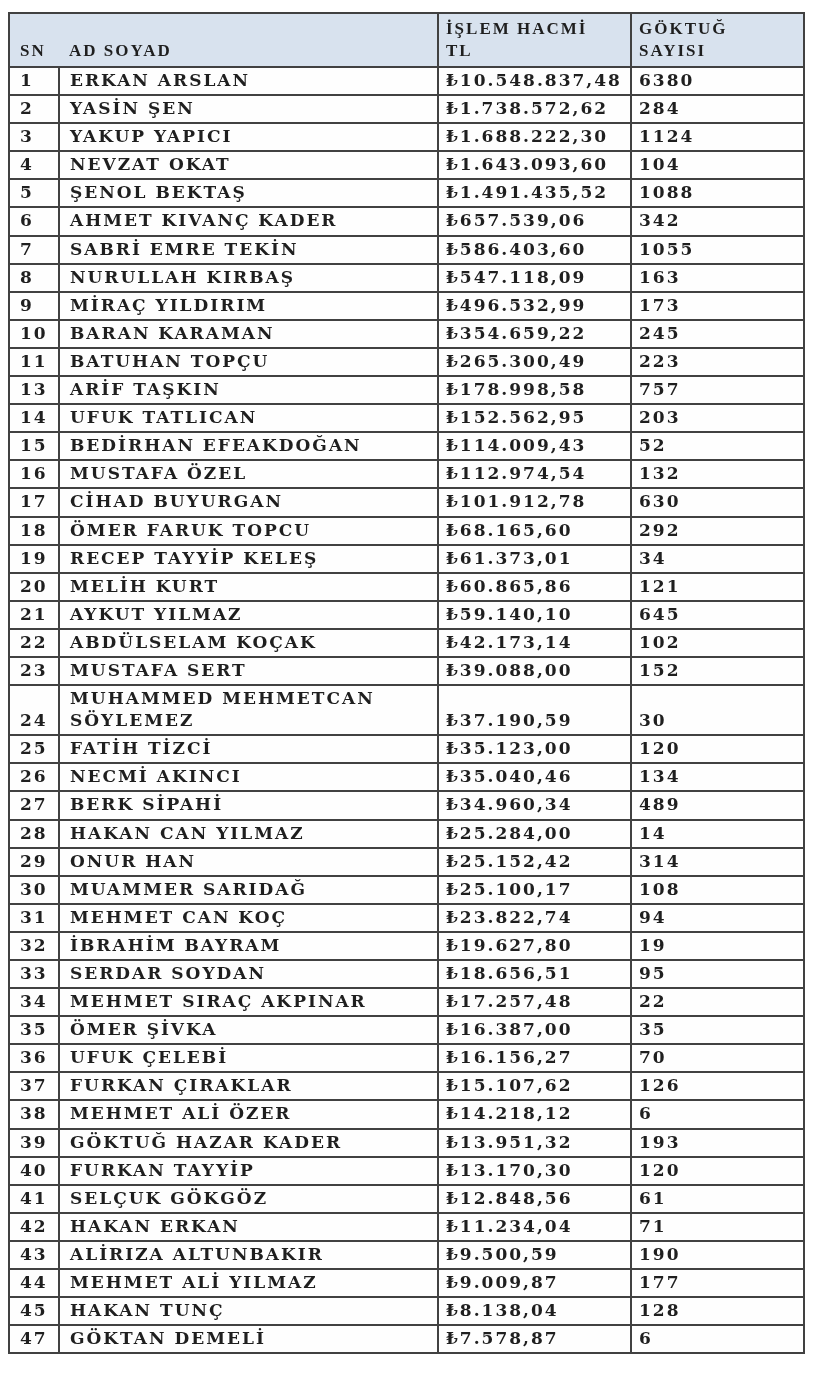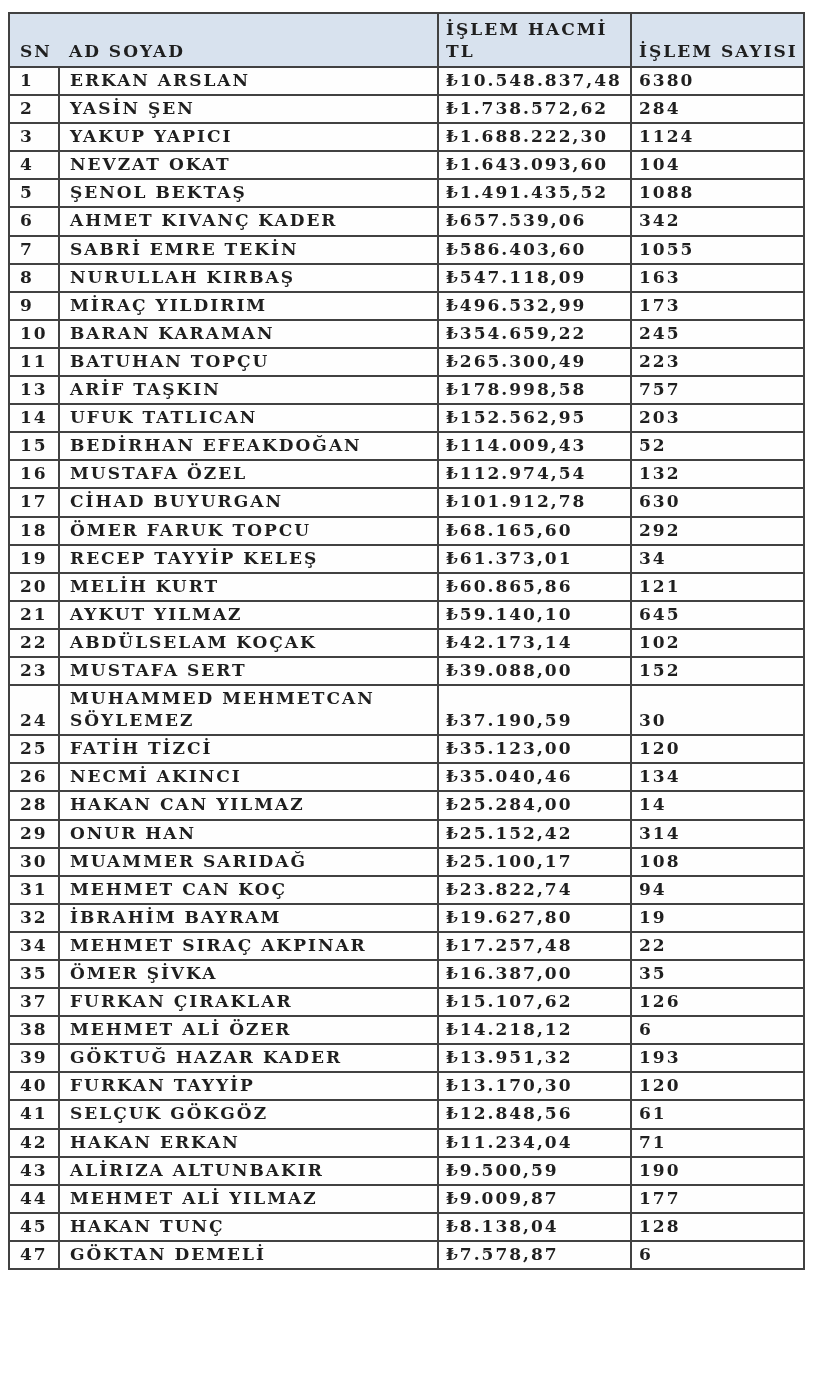--- a/index.html
+++ b/index.html
@@ -33,20 +33,21 @@
     font-size: 17px;
     letter-spacing: 2px;
     line-height: 1.3;
     white-space: pre-line;
     overflow: hidden;
   }
   .tbl th {
     background: #d8e2ee;
     height: 46px;
     padding: 2px 4px 4px 10px;
+    font-family: Liberation Serif, serif;
   }
   .tbl td {
     background: #fefefe;
     height: 20px;
     padding: 1px 4px 3px 10px;
   }
   td.c-vol, td.c-cnt, th.c-vol, th.c-cnt { padding-left: 7px; }
   th.c-sn  { border-right: none; }
   th.c-name{ border-left: none; margin-top: 48px; }
 </style>
@@ -60,21 +61,21 @@
       <col style="width:379px">
       <col style="width:193px">
       <col style="width:173px">
     </colgroup>
     <thead>
       <tr>
         <th class="c-sn">SN</th>
         <th class="c-name">AD SOYAD</th>
         <th class="c-vol">İŞLEM HACMİ
 TL</th>
-        <th class="c-cnt">İŞLEM SAYISI</th>
+        <th class="c-cnt">GÖKTUĞ SAYISI</th>
       </tr>
     </thead>
     <tbody id="tbody">
         <tr>
           <td class="c-sn">1</td>
           <td class="c-name">ERKAN ARSLAN</td>
           <td class="c-vol">₺10.548.837,48</td>
           <td class="c-cnt">6380</td>
         </tr>
         <tr>
@@ -216,20 +217,26 @@
           <td class="c-vol">₺35.123,00</td>
           <td class="c-cnt">120</td>
         </tr>
         <tr>
           <td class="c-sn">26</td>
           <td class="c-name">NECMİ AKINCI</td>
           <td class="c-vol">₺35.040,46</td>
           <td class="c-cnt">134</td>
         </tr>
         <tr>
+          <td class="c-sn">27</td>
+          <td class="c-name">BERK SİPAHİ</td>
+          <td class="c-vol">₺34.960,34</td>
+          <td class="c-cnt">489</td>
+        </tr>
+        <tr>
           <td class="c-sn">28</td>
           <td class="c-name">HAKAN CAN YILMAZ</td>
           <td class="c-vol">₺25.284,00</td>
           <td class="c-cnt">14</td>
         </tr>
         <tr>
           <td class="c-sn">29</td>
           <td class="c-name">ONUR HAN</td>
           <td class="c-vol">₺25.152,42</td>
           <td class="c-cnt">314</td>
@@ -246,30 +253,42 @@
           <td class="c-vol">₺23.822,74</td>
           <td class="c-cnt">94</td>
         </tr>
         <tr>
           <td class="c-sn">32</td>
           <td class="c-name">İBRAHİM BAYRAM</td>
           <td class="c-vol">₺19.627,80</td>
           <td class="c-cnt">19</td>
         </tr>
         <tr>
+          <td class="c-sn">33</td>
+          <td class="c-name">SERDAR SOYDAN</td>
+          <td class="c-vol">₺18.656,51</td>
+          <td class="c-cnt">95</td>
+        </tr>
+        <tr>
           <td class="c-sn">34</td>
           <td class="c-name">MEHMET SIRAÇ AKPINAR</td>
           <td class="c-vol">₺17.257,48</td>
           <td class="c-cnt">22</td>
         </tr>
         <tr>
           <td class="c-sn">35</td>
           <td class="c-name">ÖMER ŞİVKA</td>
           <td class="c-vol">₺16.387,00</td>
           <td class="c-cnt">35</td>
+        </tr>
+        <tr>
+          <td class="c-sn">36</td>
+          <td class="c-name">UFUK ÇELEBİ</td>
+          <td class="c-vol">₺16.156,27</td>
+          <td class="c-cnt">70</td>
         </tr>
         <tr>
           <td class="c-sn">37</td>
           <td class="c-name">FURKAN ÇIRAKLAR</td>
           <td class="c-vol">₺15.107,62</td>
           <td class="c-cnt">126</td>
         </tr>
         <tr>
           <td class="c-sn">38</td>
           <td class="c-name">MEHMET ALİ ÖZER</td>

